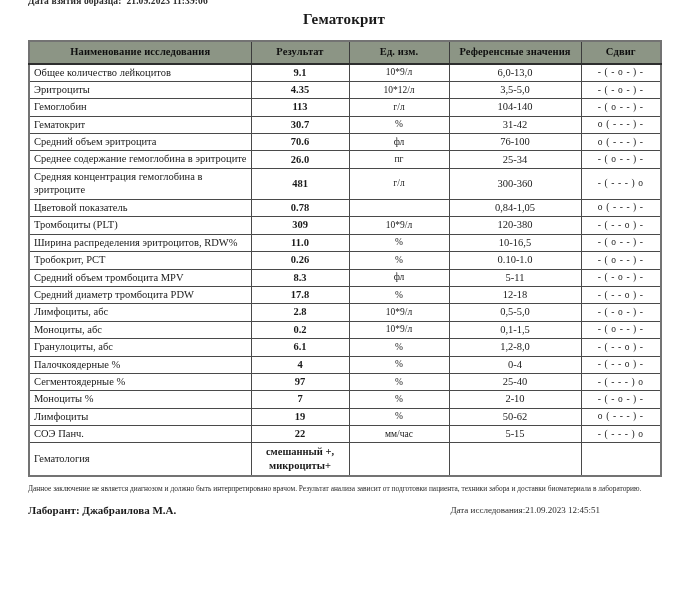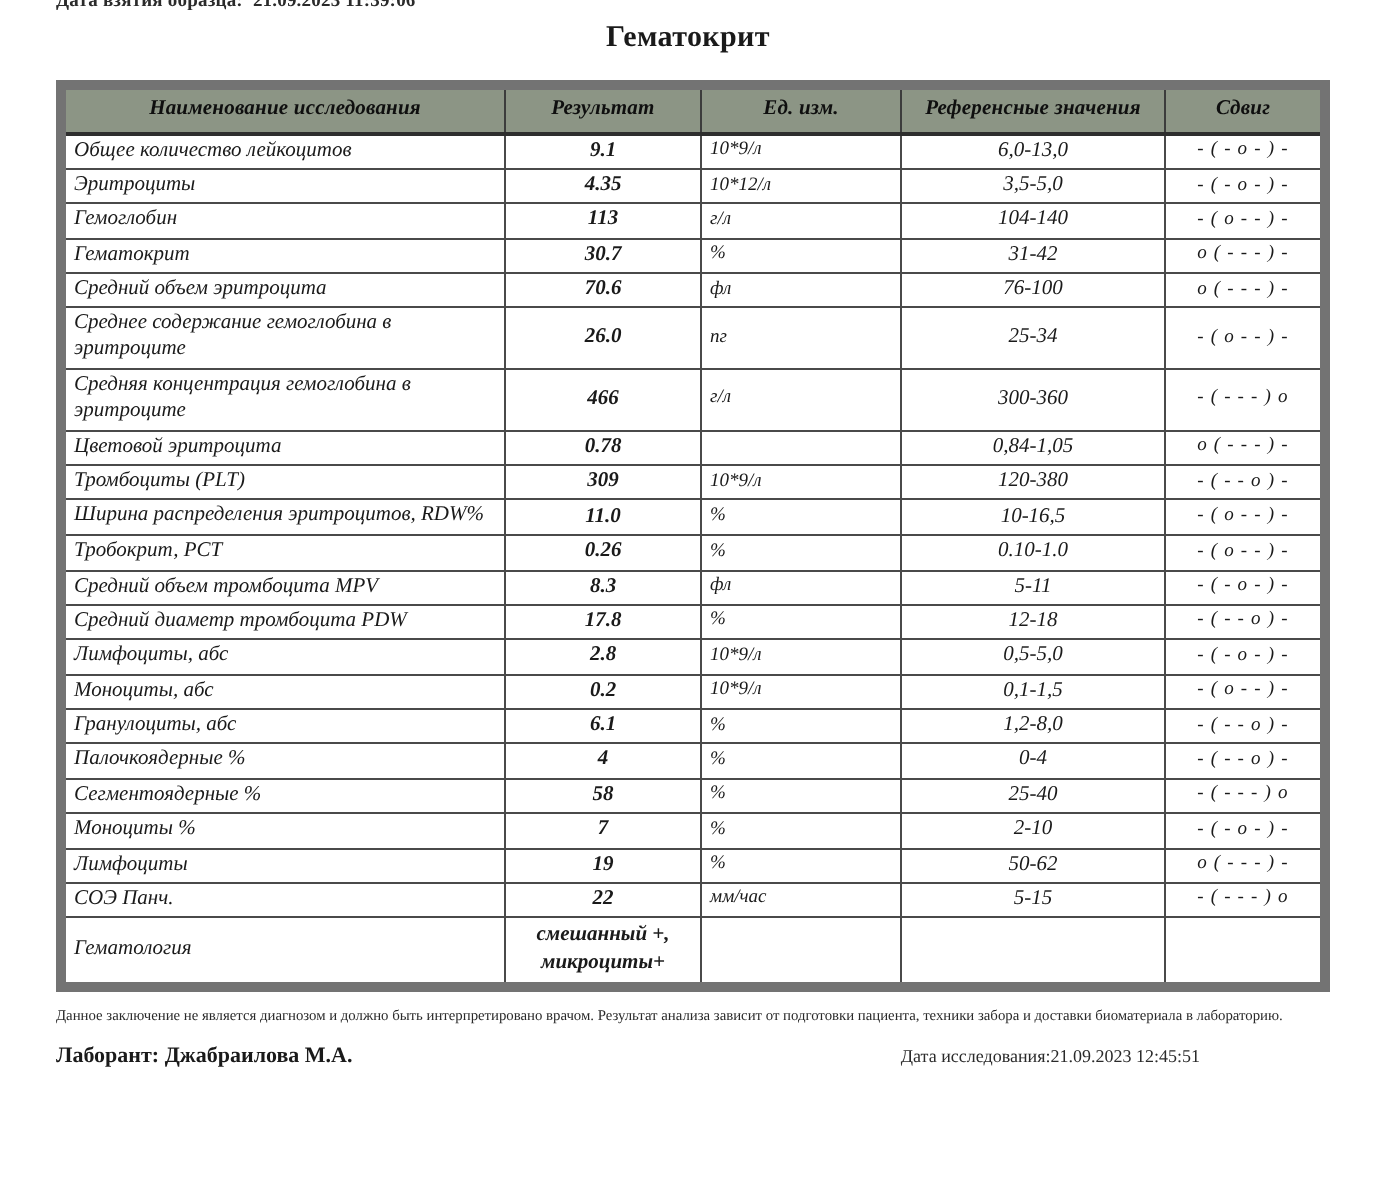--- a/index.html
+++ b/index.html
@@ -50,22 +50,21 @@
 
   
   .table-wrap {
     margin-top: 12px;
   }
   table.lab {
     width: 632px;
     border-collapse: collapse;
     table-layout: fixed;
     font-size: 10.5px;
-    border: 5px solid #737373;
-    font-style: italic;
+    border: 2px solid #737373;
   }
   table.lab col.c-name   { width: 222px; }
   table.lab col.c-result { width: 98px; }
   table.lab col.c-units  { width: 100px; }
   table.lab col.c-ref    { width: 132px; }
   table.lab col.c-shift  { width: 80px; }
 
   table.lab thead th {
     background: #8c9585;
     color: #0f0f0f;
@@ -89,20 +88,21 @@
   td.name {
     text-align: left;
     padding-left: 5px;
     font-weight: normal;
   }
   td.result {
     text-align: center;
     font-weight: bold;
   }
   td.units {
+    text-align: center;
     font-weight: normal;
     font-size: 9.5px;
   }
   td.ref {
     text-align: center;
     font-weight: normal;
   }
   td.shift {
     text-align: center;
     font-weight: normal;
@@ -211,27 +211,27 @@
           </tr>
           <tr class="tall">
             <td class="name">Среднее содержание гемоглобина в эритроците</td>
             <td class="result">26.0</td>
             <td class="units">пг</td>
             <td class="ref">25-34</td>
             <td class="shift">- ( o - - ) -</td>
           </tr>
           <tr class="tall">
             <td class="name">Средняя концентрация гемоглобина в эритроците</td>
-            <td class="result">466</td>
+            <td class="result">481</td>
             <td class="units">г/л</td>
             <td class="ref">300-360</td>
             <td class="shift">- ( - - - ) o</td>
           </tr>
           <tr>
-            <td class="name">Цветовой эритроцита</td>
+            <td class="name">Цветовой показатель</td>
             <td class="result">0.78</td>
             <td class="units"></td>
             <td class="ref">0,84-1,05</td>
             <td class="shift">o ( - - - ) -</td>
           </tr>
           <tr>
             <td class="name">Тромбоциты (PLT)</td>
             <td class="result">309</td>
             <td class="units">10*9/л</td>
             <td class="ref">120-380</td>
@@ -288,21 +288,21 @@
           </tr>
           <tr>
             <td class="name">Палочкоядерные %</td>
             <td class="result">4</td>
             <td class="units">%</td>
             <td class="ref">0-4</td>
             <td class="shift">- ( - - o ) -</td>
           </tr>
           <tr>
             <td class="name">Сегментоядерные %</td>
-            <td class="result">58</td>
+            <td class="result">97</td>
             <td class="units">%</td>
             <td class="ref">25-40</td>
             <td class="shift">- ( - - - ) o</td>
           </tr>
           <tr>
             <td class="name">Моноциты %</td>
             <td class="result">7</td>
             <td class="units">%</td>
             <td class="ref">2-10</td>
             <td class="shift">- ( - o - ) -</td>

